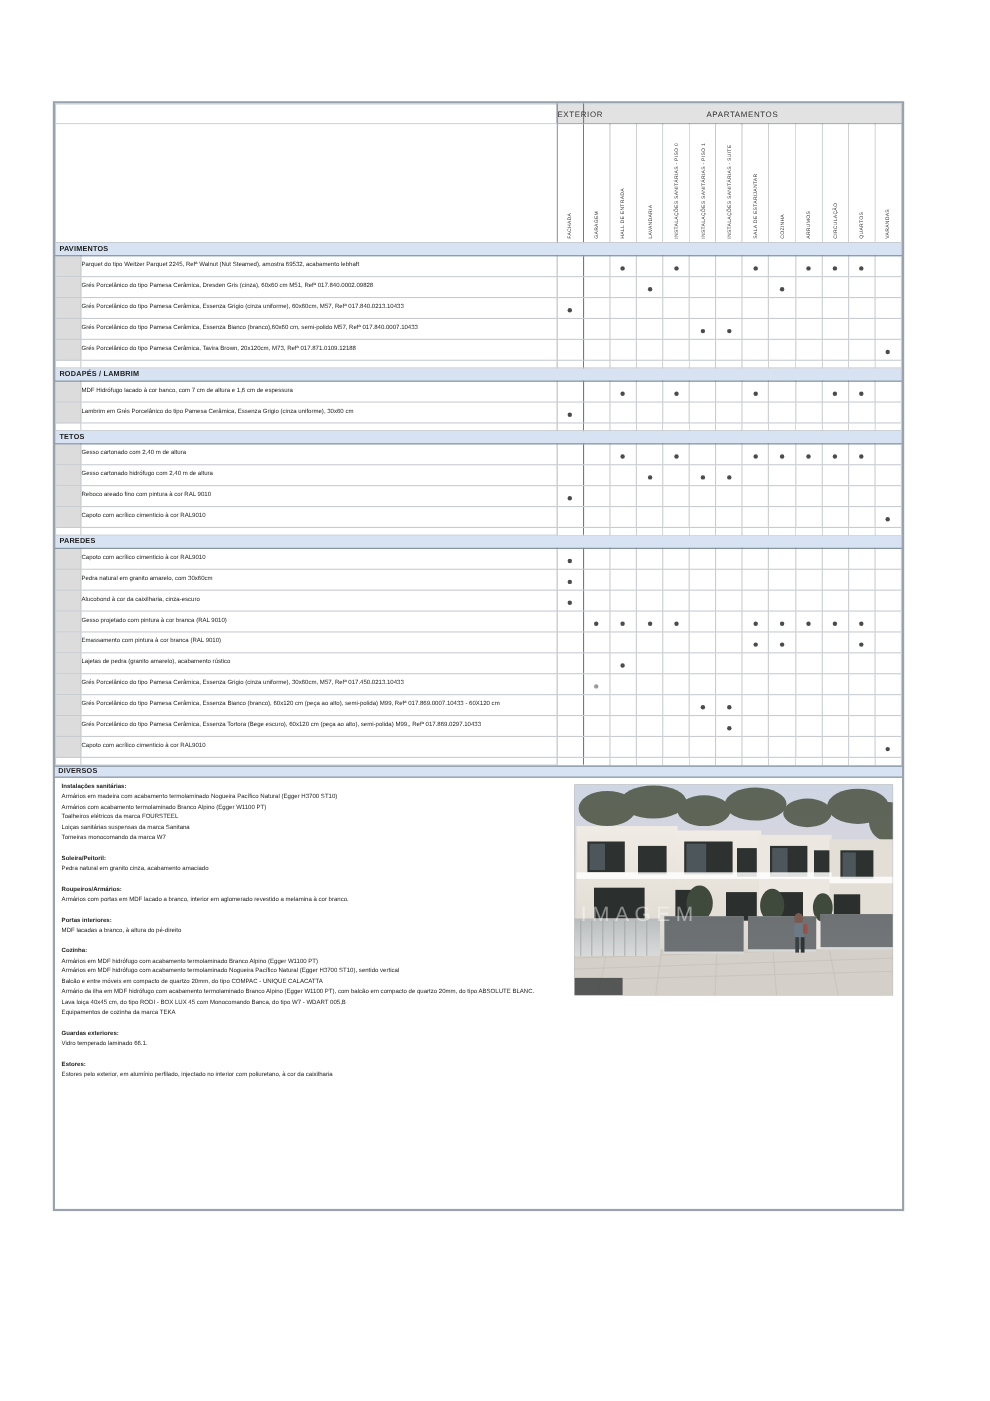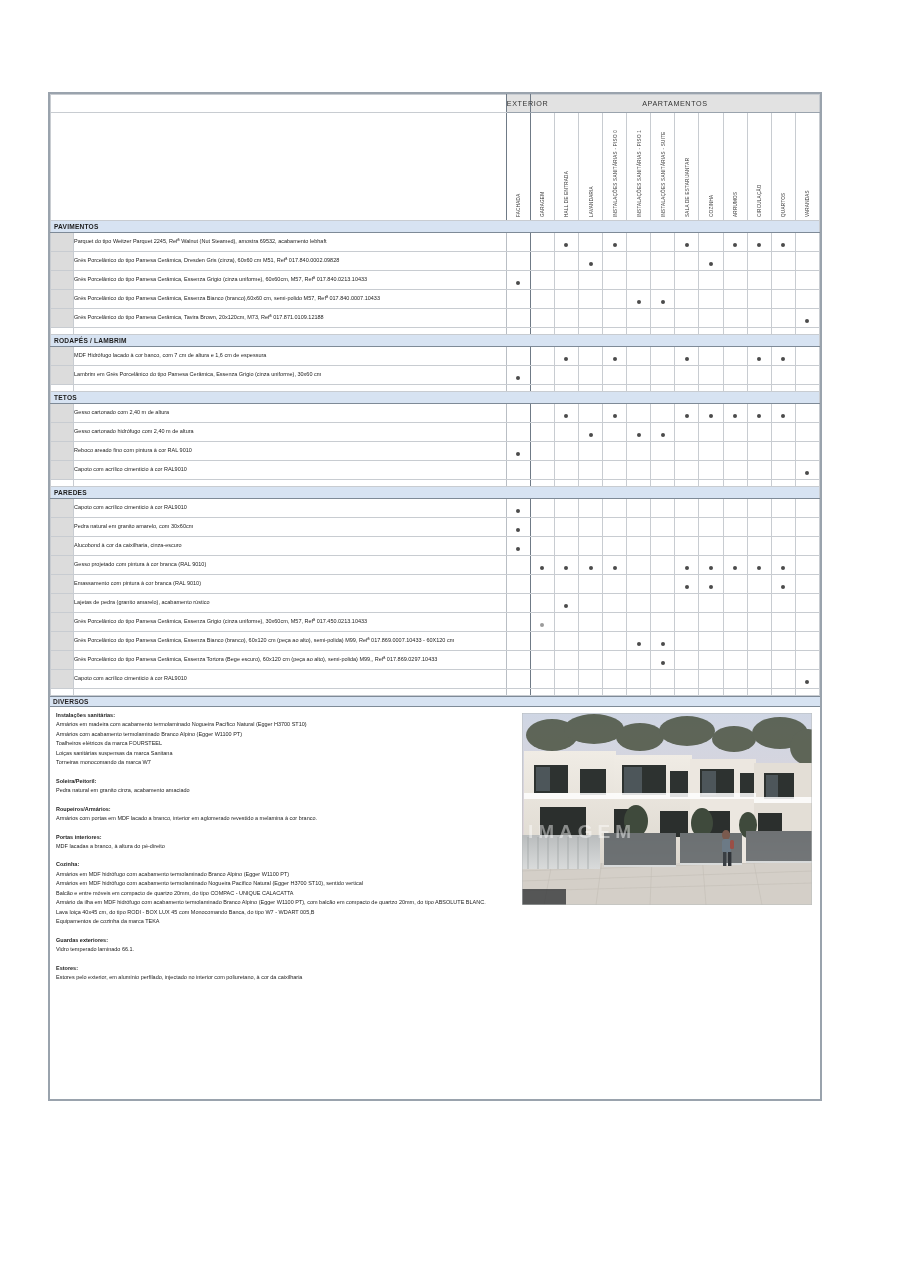--- a/index.html
+++ b/index.html
@@ -120,21 +120,21 @@
     width: 290px; height: 192px;
     overflow: hidden;
     background: #cfd4d6;
   }
   .render svg { display: block; }
   .wm {
     position: absolute;
     color: rgba(150,150,150,0.30);
     font-size: 20px;
     letter-spacing: 5px;
-    font-weight: bold;
+    font-weight: normal;
     pointer-events: none;
   }
 </style>
 </head>
 <body>
 
 <div id="page">
 
   <div class="wm" style="left:300px; top:480px;">IMAGEM</div>
 

